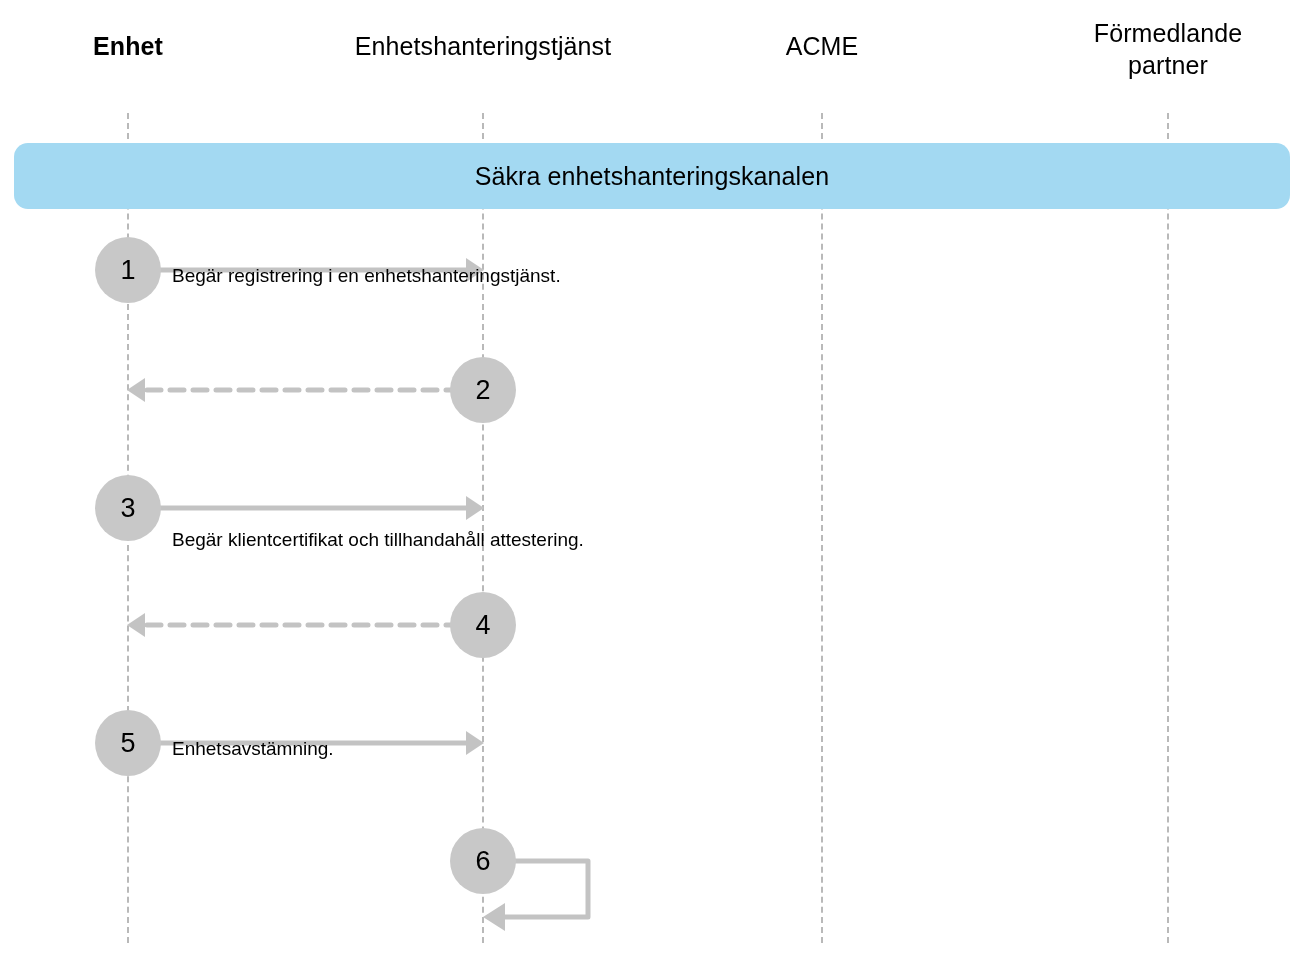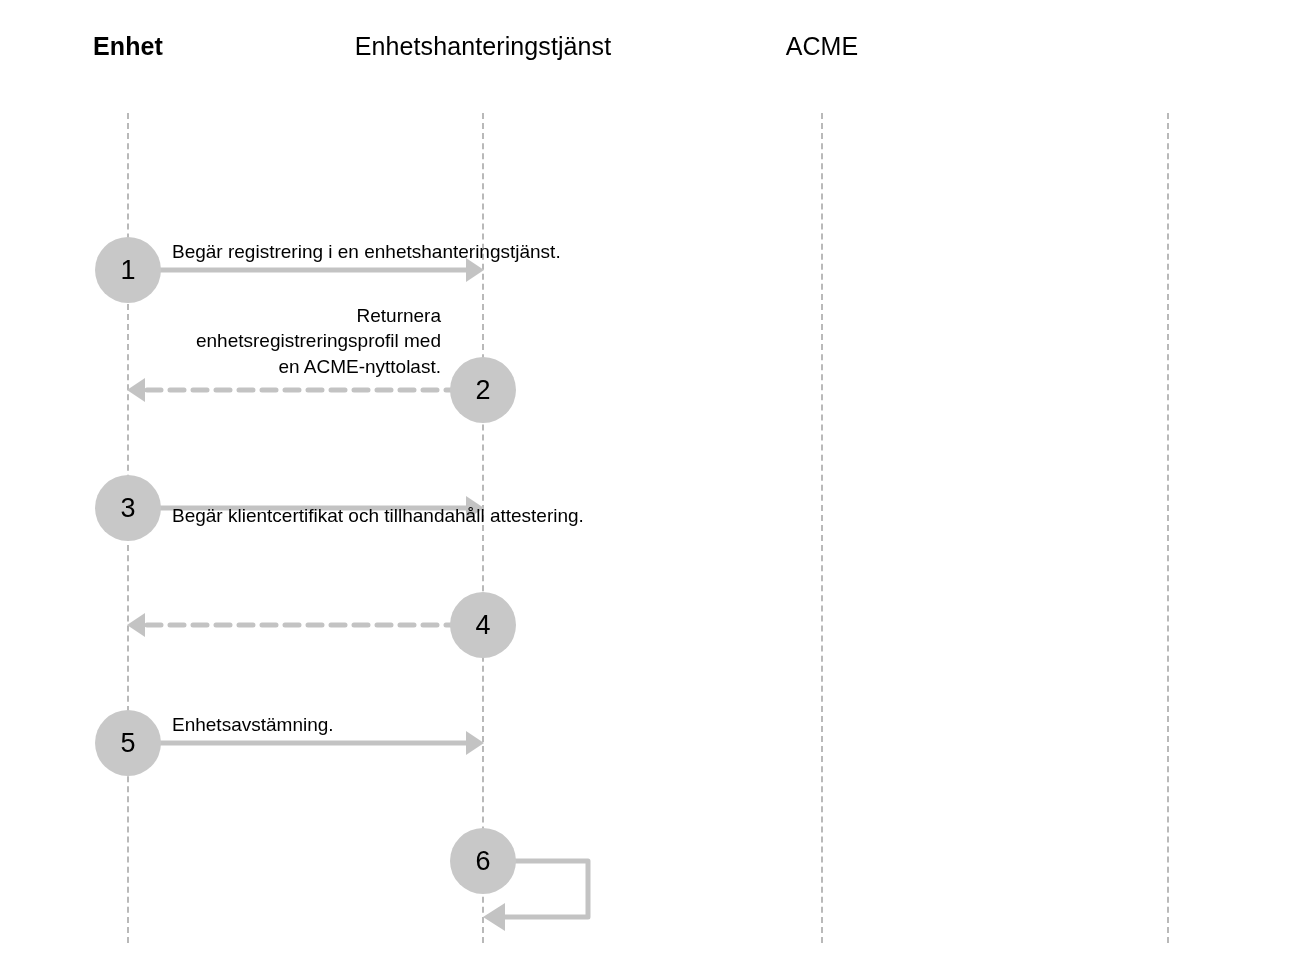--- a/index.html
+++ b/index.html
@@ -54,63 +54,66 @@
     color: #000000;
     z-index: 3;
   }
   .msg-label {
     position: absolute;
     font-size: 19px;
     color: #000000;
     line-height: 1.33;
     white-space: pre-line;
     z-index: 2;
+    margin-top: 24px;
   }
   .msg-label.align-left  { text-align: left; }
   .msg-label.align-right { text-align: right; transform: translateX(-100%); }
   .arrow-svg {
     position: absolute;
     overflow: visible;
     z-index: 1;
   }
 </style>
 </head>
 <body>
 
 <div id="canvas">
 
   <div class="lifeline-header" style="left:128px; top:30px; width:220px;font-weight:bold;">Enhet</div>
   <div class="lifeline-header" style="left:822px; top:30px; width:220px;">ACME</div>
   <div class="lifeline-header" style="left:483px; top:30px; width:400px;">Enhetshanteringstjänst</div>
+  <div class="lifeline-header" style="left:1168px; top:17px; width:240px;">Förmedlande
+partner</div>
 
   <div class="lifeline" style="left:127px; top:113px; height:830px;"></div>
   <div class="lifeline" style="left:482px; top:113px; height:830px;"></div>
   <div class="lifeline" style="left:821px; top:113px; height:830px;"></div>
   <div class="lifeline" style="left:1167px; top:113px; height:830px;"></div>
 
+  <div class="phase-banner" style="left:14px; top:143px; width:1276px; height:66px;">
+    <span class="phase-banner-label">Säkra enhetshanteringskanalen</span>
+  </div>
 
   <svg class="arrow-svg" style="left:0px; top:0px; width:1303px; height:963px;">
     <line x1="160" y1="270" x2="466" y2="270" stroke="#c3c3c3" stroke-width="5"></line>
     <polygon points="466,258 484,270 466,282" fill="#c3c3c3"></polygon>
   </svg>
   <div class="step-circle" style="left:95px; top:237px; width:66px; height:66px;">
     <span>1</span>
   </div>
   <div class="msg-label align-left" style="left:172px; top:239px; width:560px;">Begär registrering i en enhetshanteringstjänst.</div>
 
   <svg class="arrow-svg" style="left:0px; top:0px; width:1303px; height:963px;">
     <line x1="147" y1="390" x2="455" y2="390" stroke="#c3c3c3" stroke-width="5" stroke-dasharray="14 9" stroke-linecap="round"></line>
     <polygon points="145,378 127,390 145,402" fill="#c3c3c3"></polygon>
   </svg>
   <div class="step-circle" style="left:450px; top:357px; width:66px; height:66px;">
     <span>2</span>
   </div>
-  <div class="msg-label align-right" style="left:441px; top:303px; width:420px;">Returnera
-enhetsregistreringsprofil med
-en ACME-nyttolast.</div>
 
   <svg class="arrow-svg" style="left:0px; top:0px; width:1303px; height:963px;">
     <line x1="160" y1="508" x2="466" y2="508" stroke="#c3c3c3" stroke-width="5"></line>
     <polygon points="466,496 484,508 466,520" fill="#c3c3c3"></polygon>
   </svg>
   <div class="step-circle" style="left:95px; top:475px; width:66px; height:66px;">
     <span>3</span>
   </div>
   <div class="msg-label align-left" style="left:172px; top:503px; width:620px;">Begär klientcertifikat och tillhandahåll attestering.</div>
 

